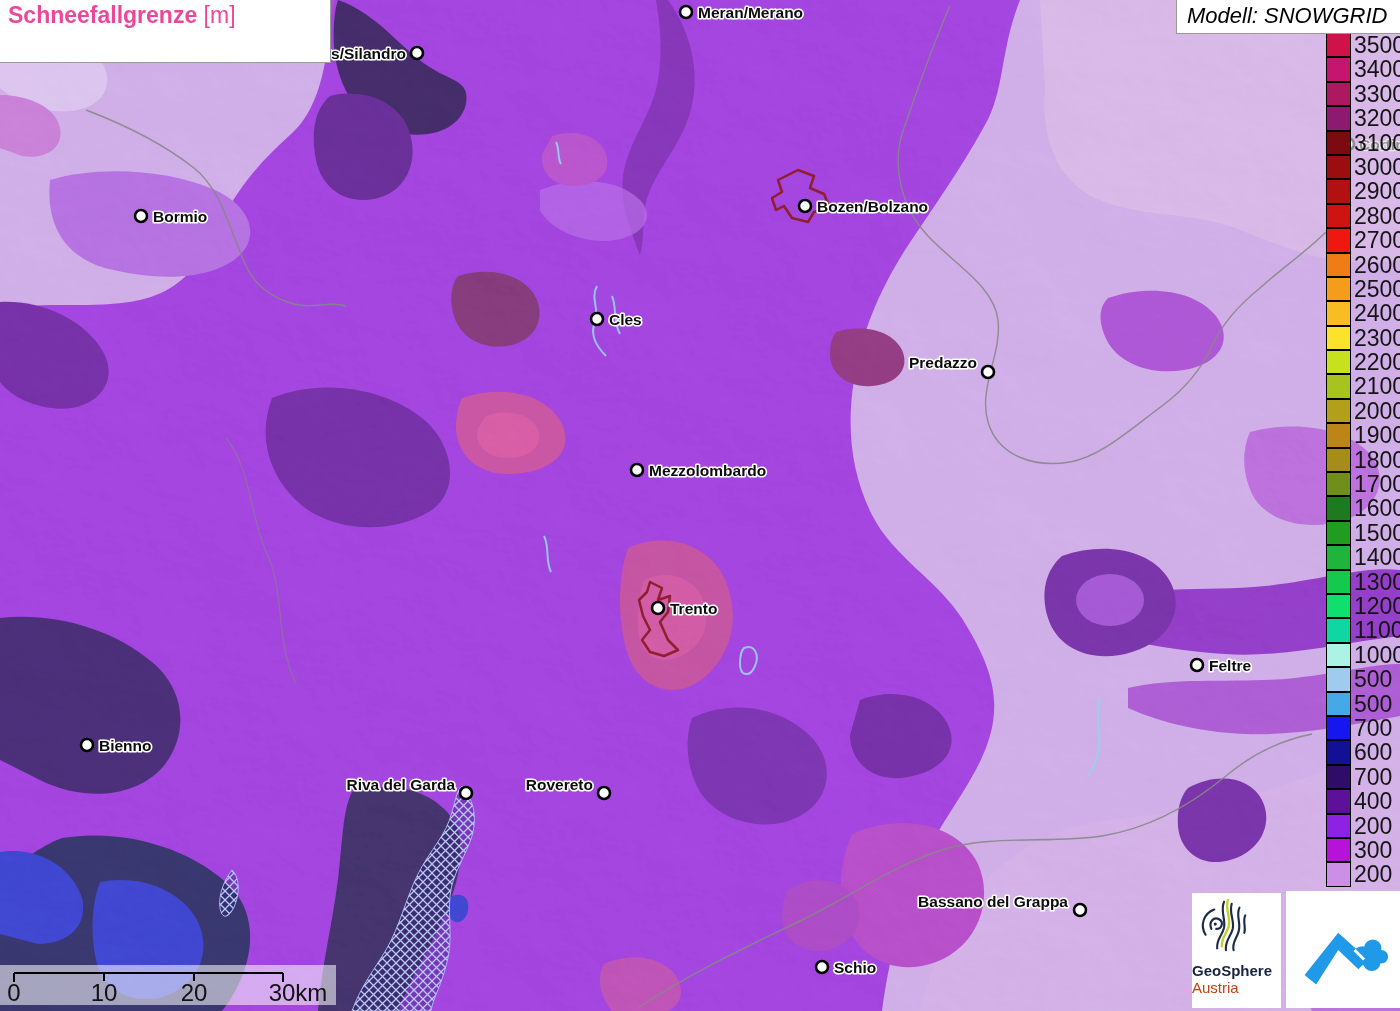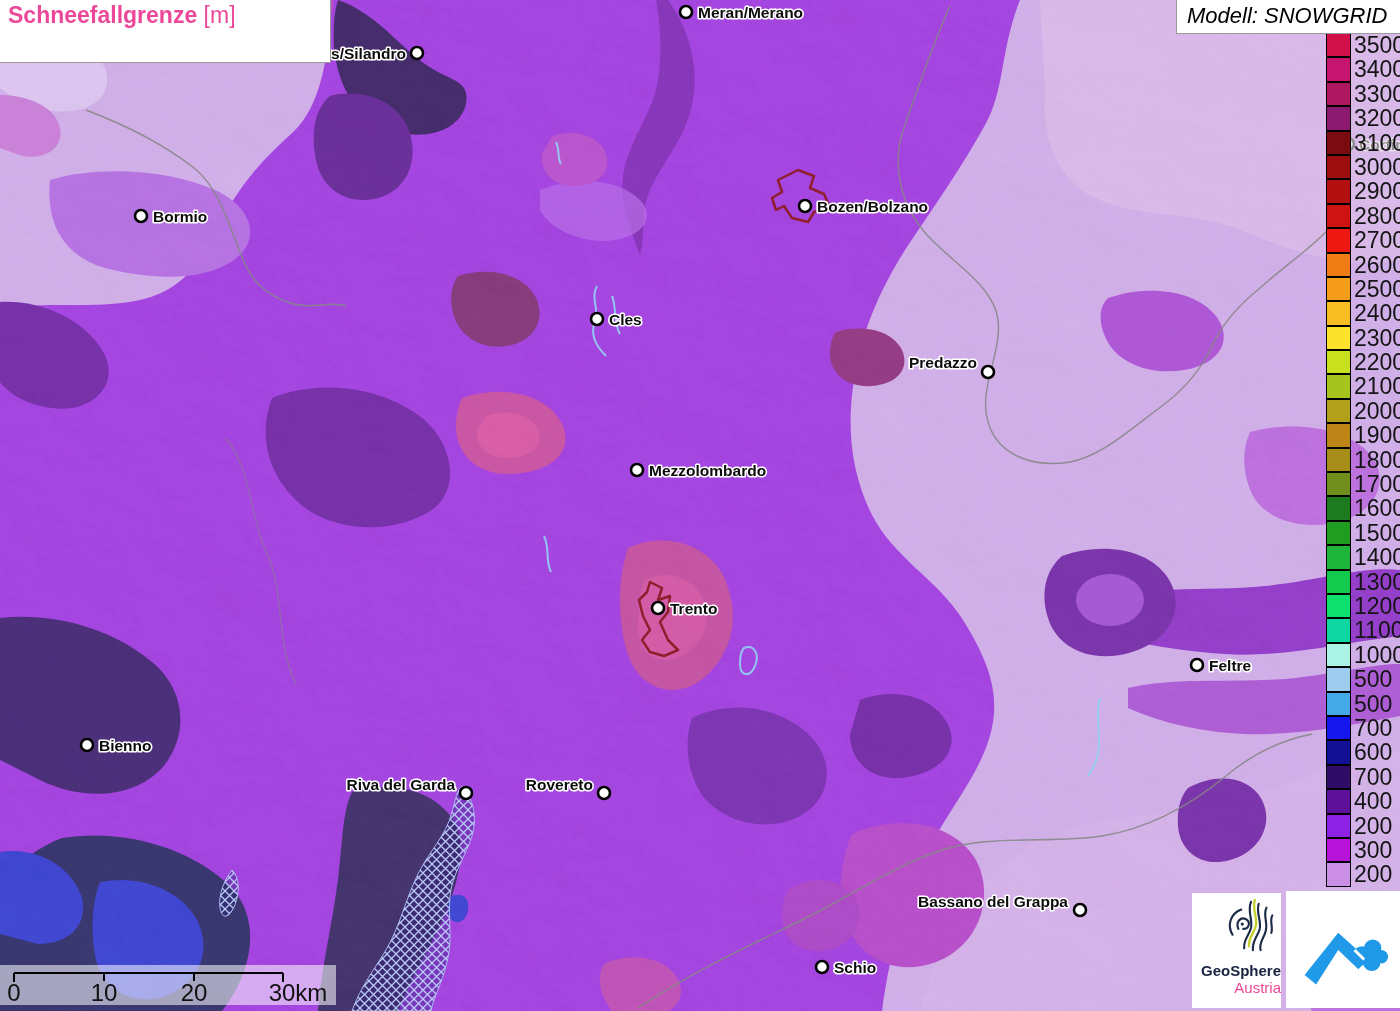--- a/index.html
+++ b/index.html
@@ -31,23 +31,23 @@
   .lsw{width:25px;flex:none;border:1px solid #000;box-sizing:border-box;}
   .llab{font-size:23px;line-height:24.4px;color:#141414;margin-left:3px;white-space:nowrap;}
 
   
   .scalebar{position:absolute;left:0;top:965px;width:336px;height:40px;
             background:rgba(255,255,255,0.55);z-index:25;}
   .sblab{font-family:"Liberation Sans",sans-serif;font-size:24px;fill:#111;}
 
   
   .geobox{position:absolute;left:1192px;top:893px;width:89px;height:115px;background:#ffffff;
-          z-index:25;text-align:right;}
+          z-index:25;text-align:left;}
   .geobox .l1{font-size:15px;font-weight:bold;color:#17233e;line-height:17px;}
-  .geobox .l2{font-size:15px;color:#ec4899;line-height:17px;}
+  .geobox .l2{font-size:15px;color:#c2410c;line-height:17px;}
   .partnerbox{position:absolute;left:1286px;top:891px;width:114px;height:117px;background:#ffffff;
               z-index:25;display:flex;align-items:center;justify-content:center;}
 </style>
 </head>
 <body>
 
 <div id="stage">
 
   <svg class="mapsvg" width="1400" height="1011" viewBox="0 0 1400 1011">
     <defs>

